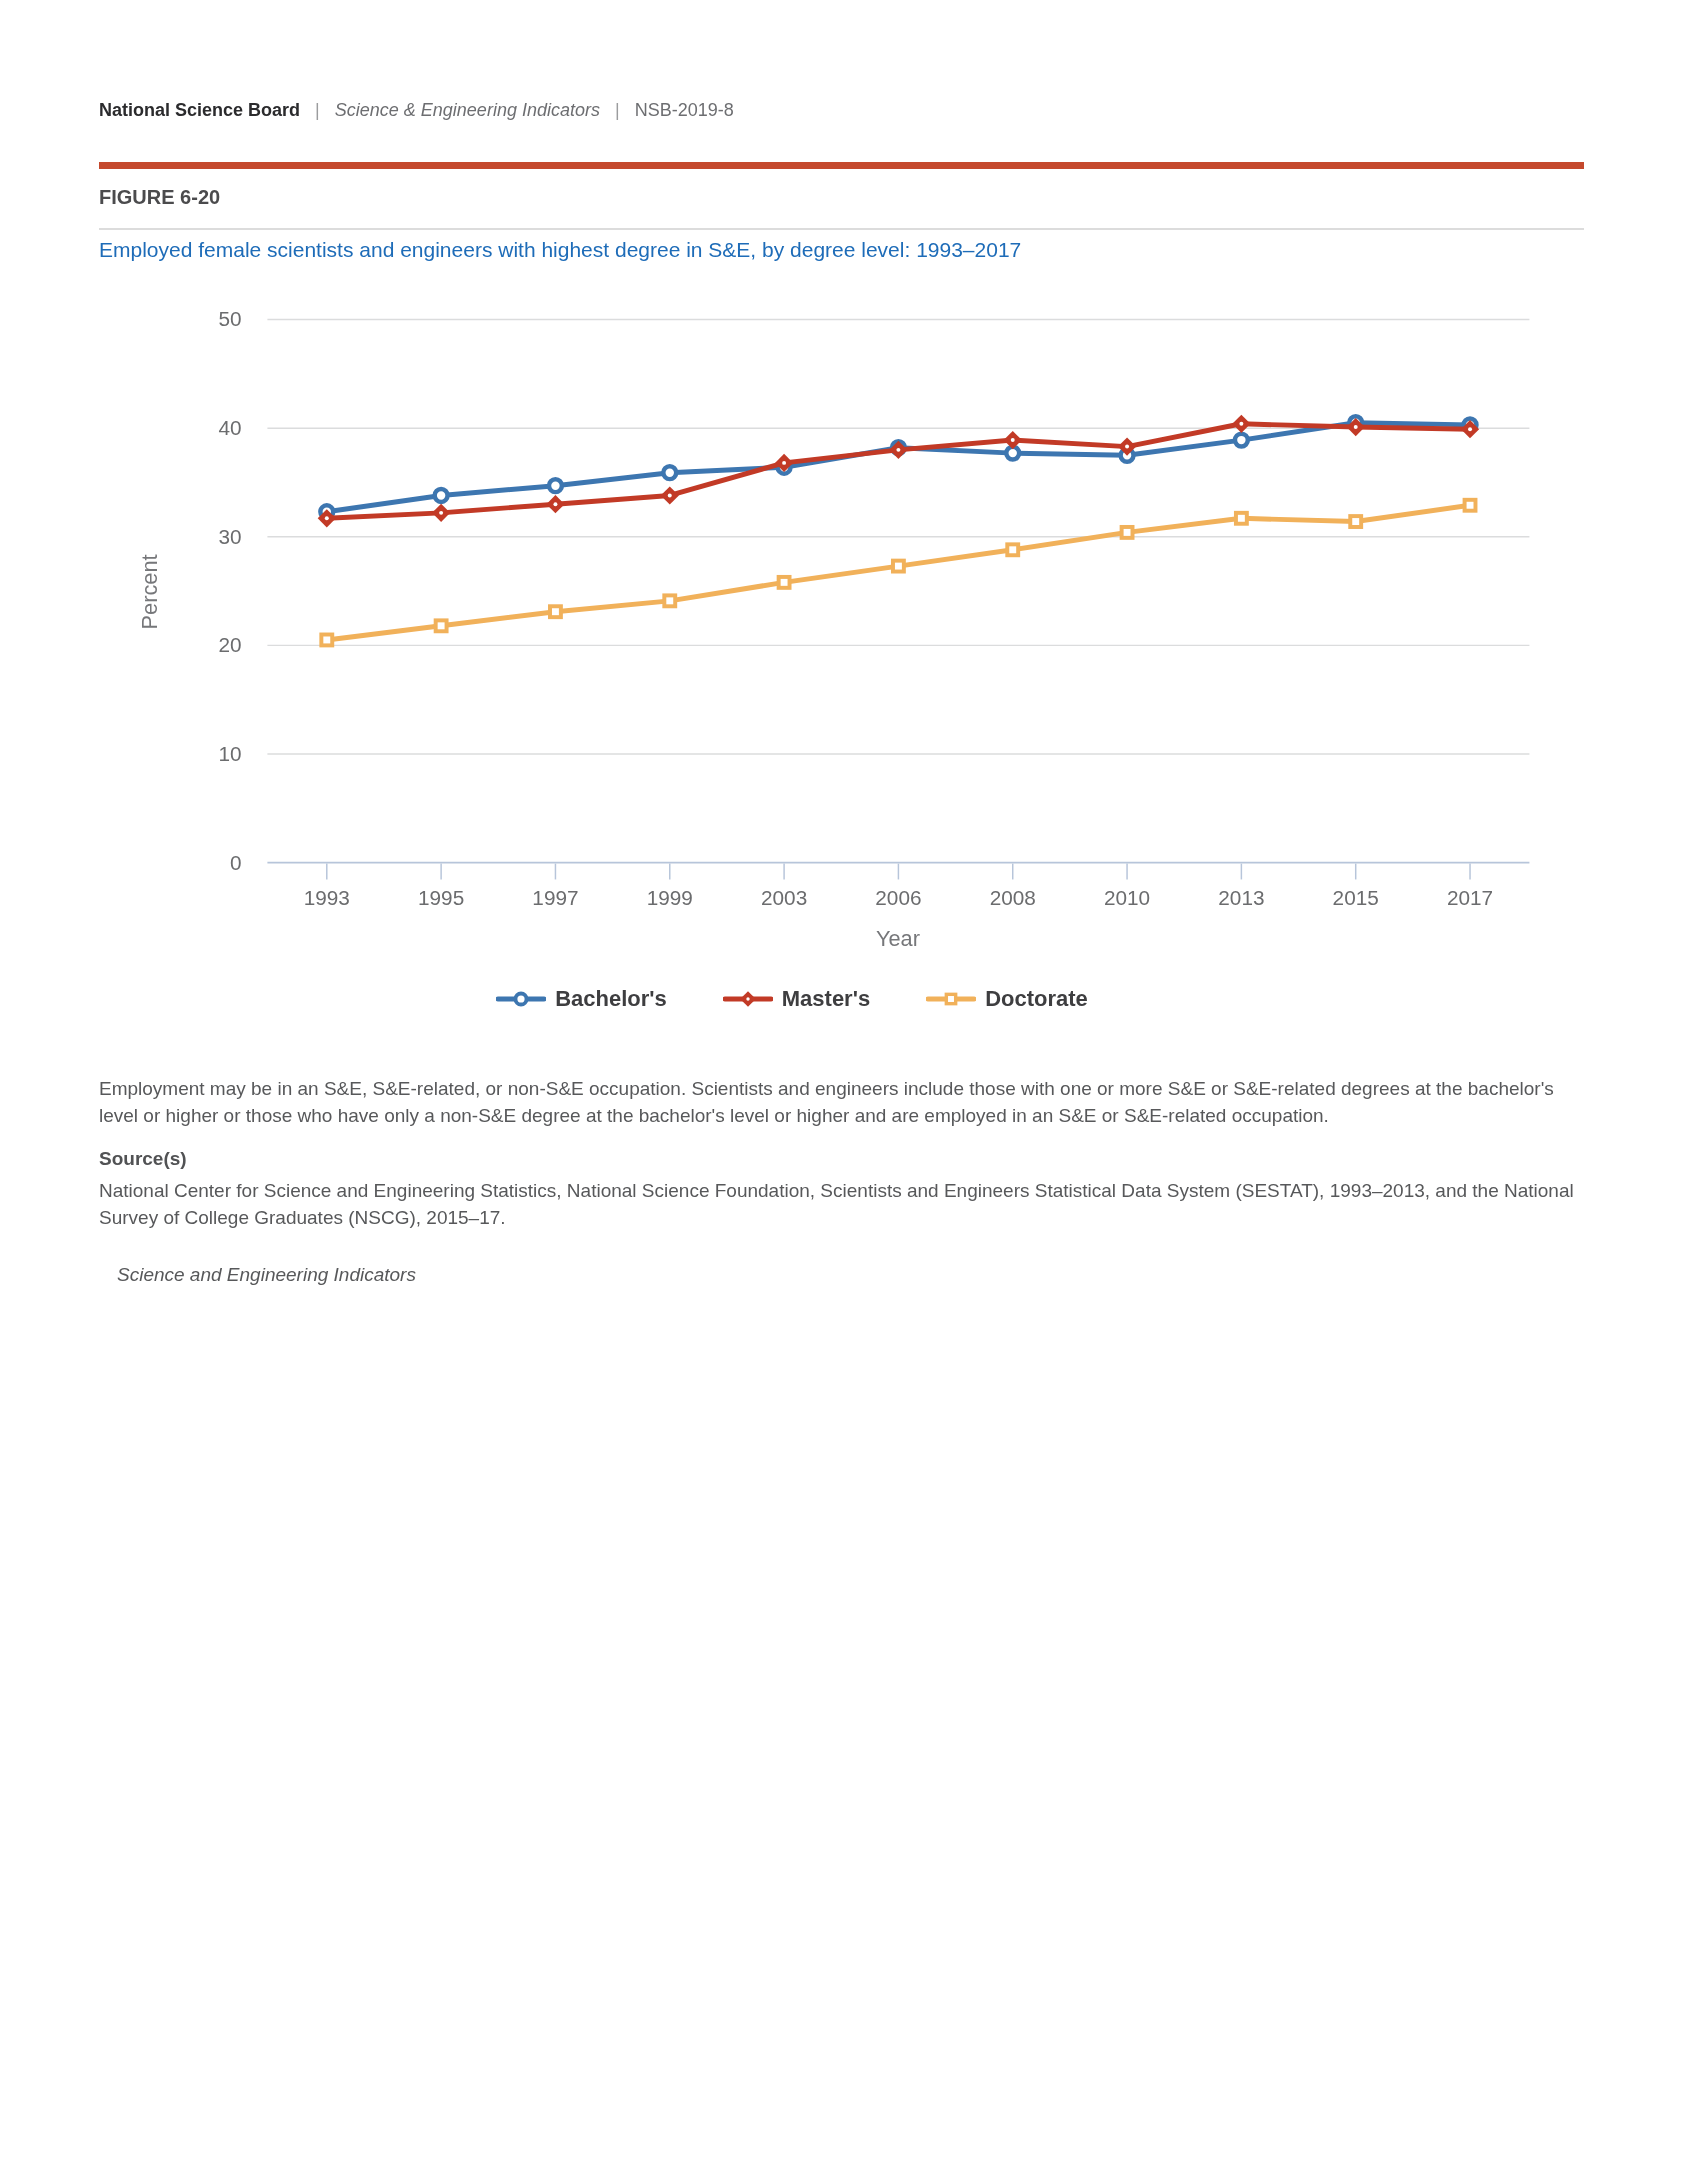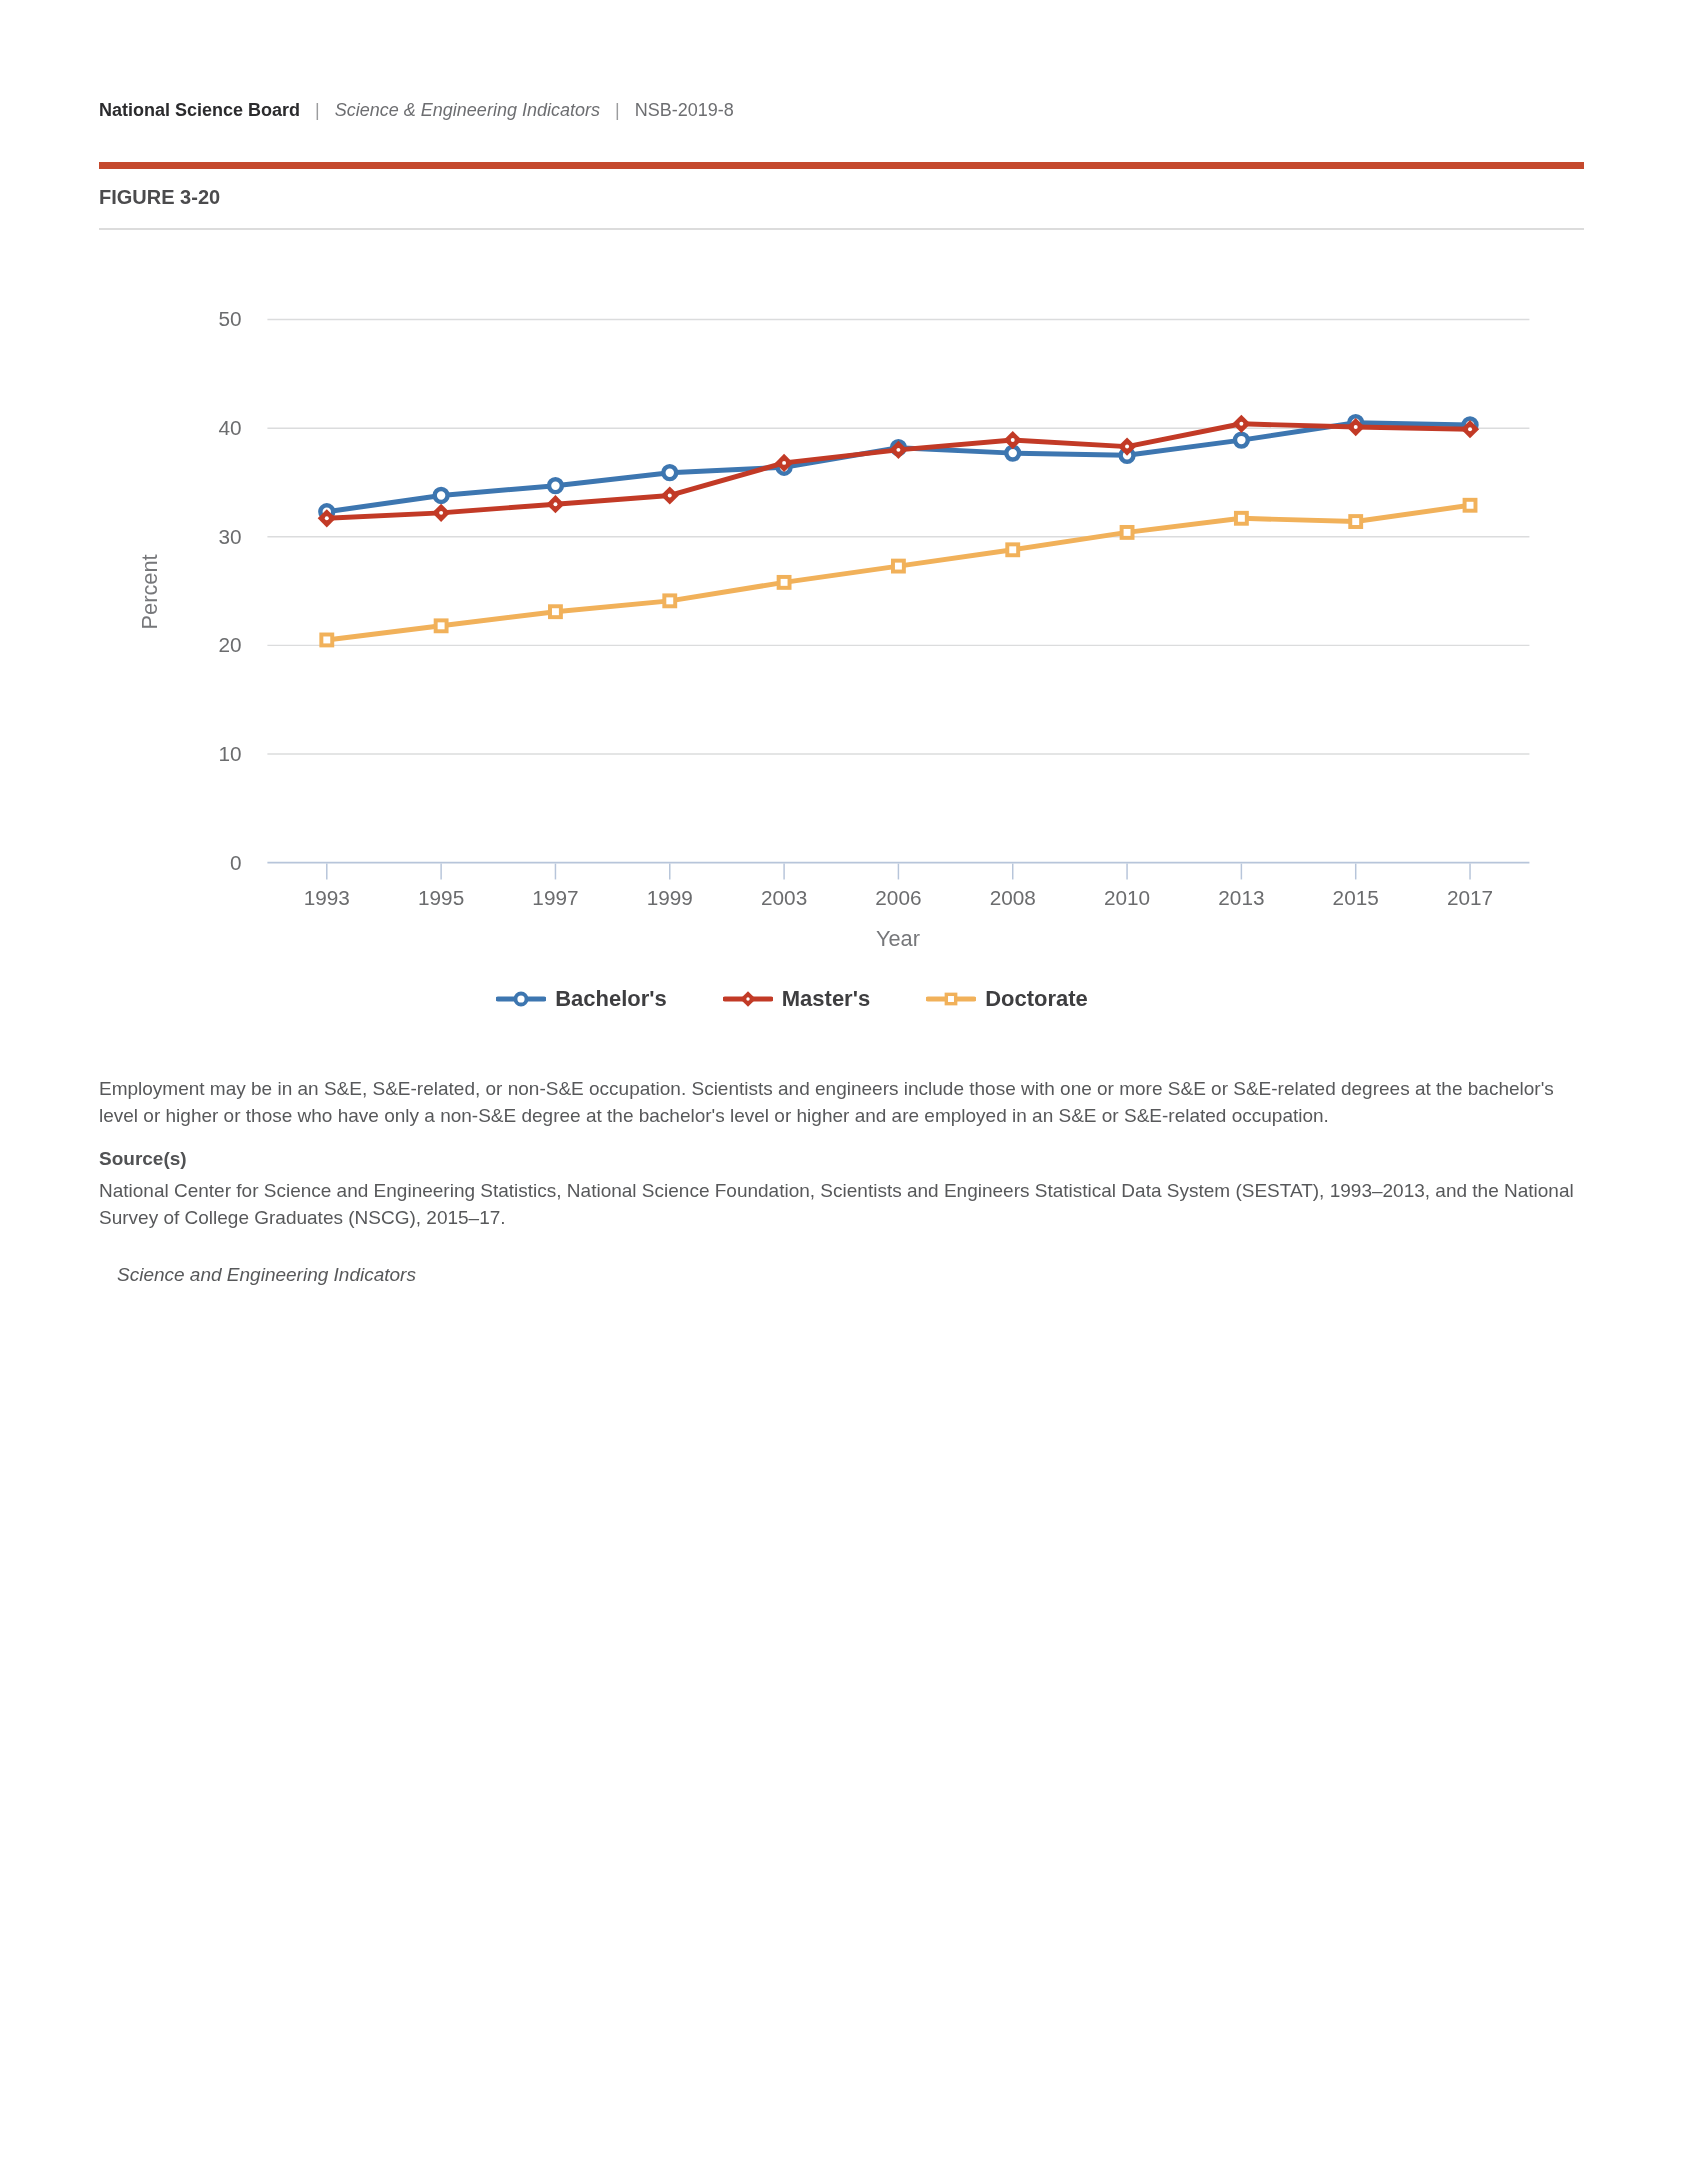--- a/index.html
+++ b/index.html
@@ -37,24 +37,25 @@
   <div class="doc-header">
     <span class="brand">National Science Board</span>
     <span class="sep">|</span>
     <span class="pub">Science &amp; Engineering Indicators</span>
     <span class="sep">|</span>
     <span class="report-id">NSB-2019-8</span>
   </div>
 
   <div class="red-rule"></div>
 
-  <div class="figure-label">FIGURE 3-20</div>
+  <div class="figure-label">FIGURE 6-20</div>
 
   <div class="hairline"></div>
 
+  <h1 class="chart-title">Employed female scientists and engineers with highest degree in S&amp;E, by degree level: 1993–2017</h1>
 
   <svg id="chart-svg" width="1683" height="1069" viewBox="0 0 1700 1080">
       <g>
         <line x1="270" y1="871.5" x2="1545" y2="871.5" stroke="#b7c5da" stroke-width="2"></line>
         <line x1="270" y1="761.76" x2="1545" y2="761.76" stroke="#dbdcdd" stroke-width="1.5"></line>
         <line x1="270" y1="652.02" x2="1545" y2="652.02" stroke="#dbdcdd" stroke-width="1.5"></line>
         <line x1="270" y1="542.28" x2="1545" y2="542.28" stroke="#dbdcdd" stroke-width="1.5"></line>
         <line x1="270" y1="432.53999999999996" x2="1545" y2="432.53999999999996" stroke="#dbdcdd" stroke-width="1.5"></line>
         <line x1="270" y1="322.79999999999995" x2="1545" y2="322.79999999999995" stroke="#dbdcdd" stroke-width="1.5"></line>
       </g>

